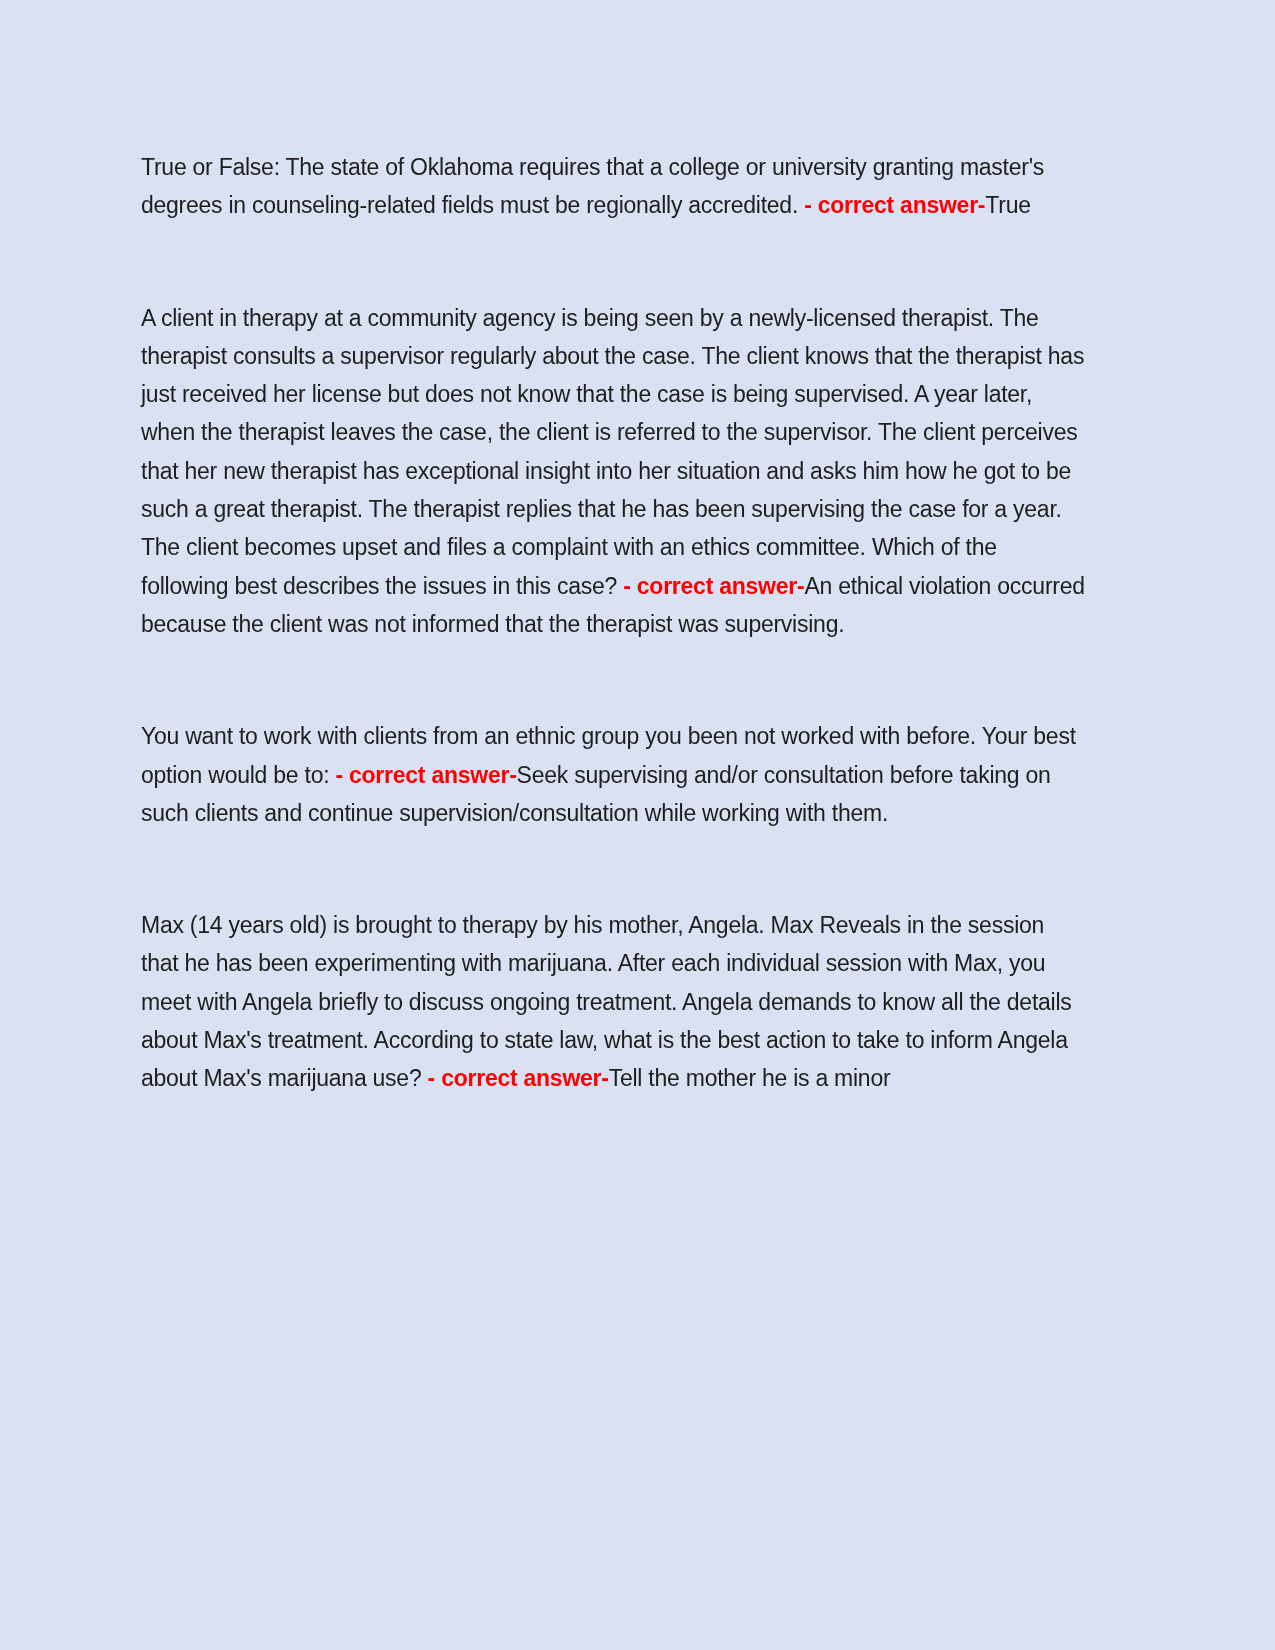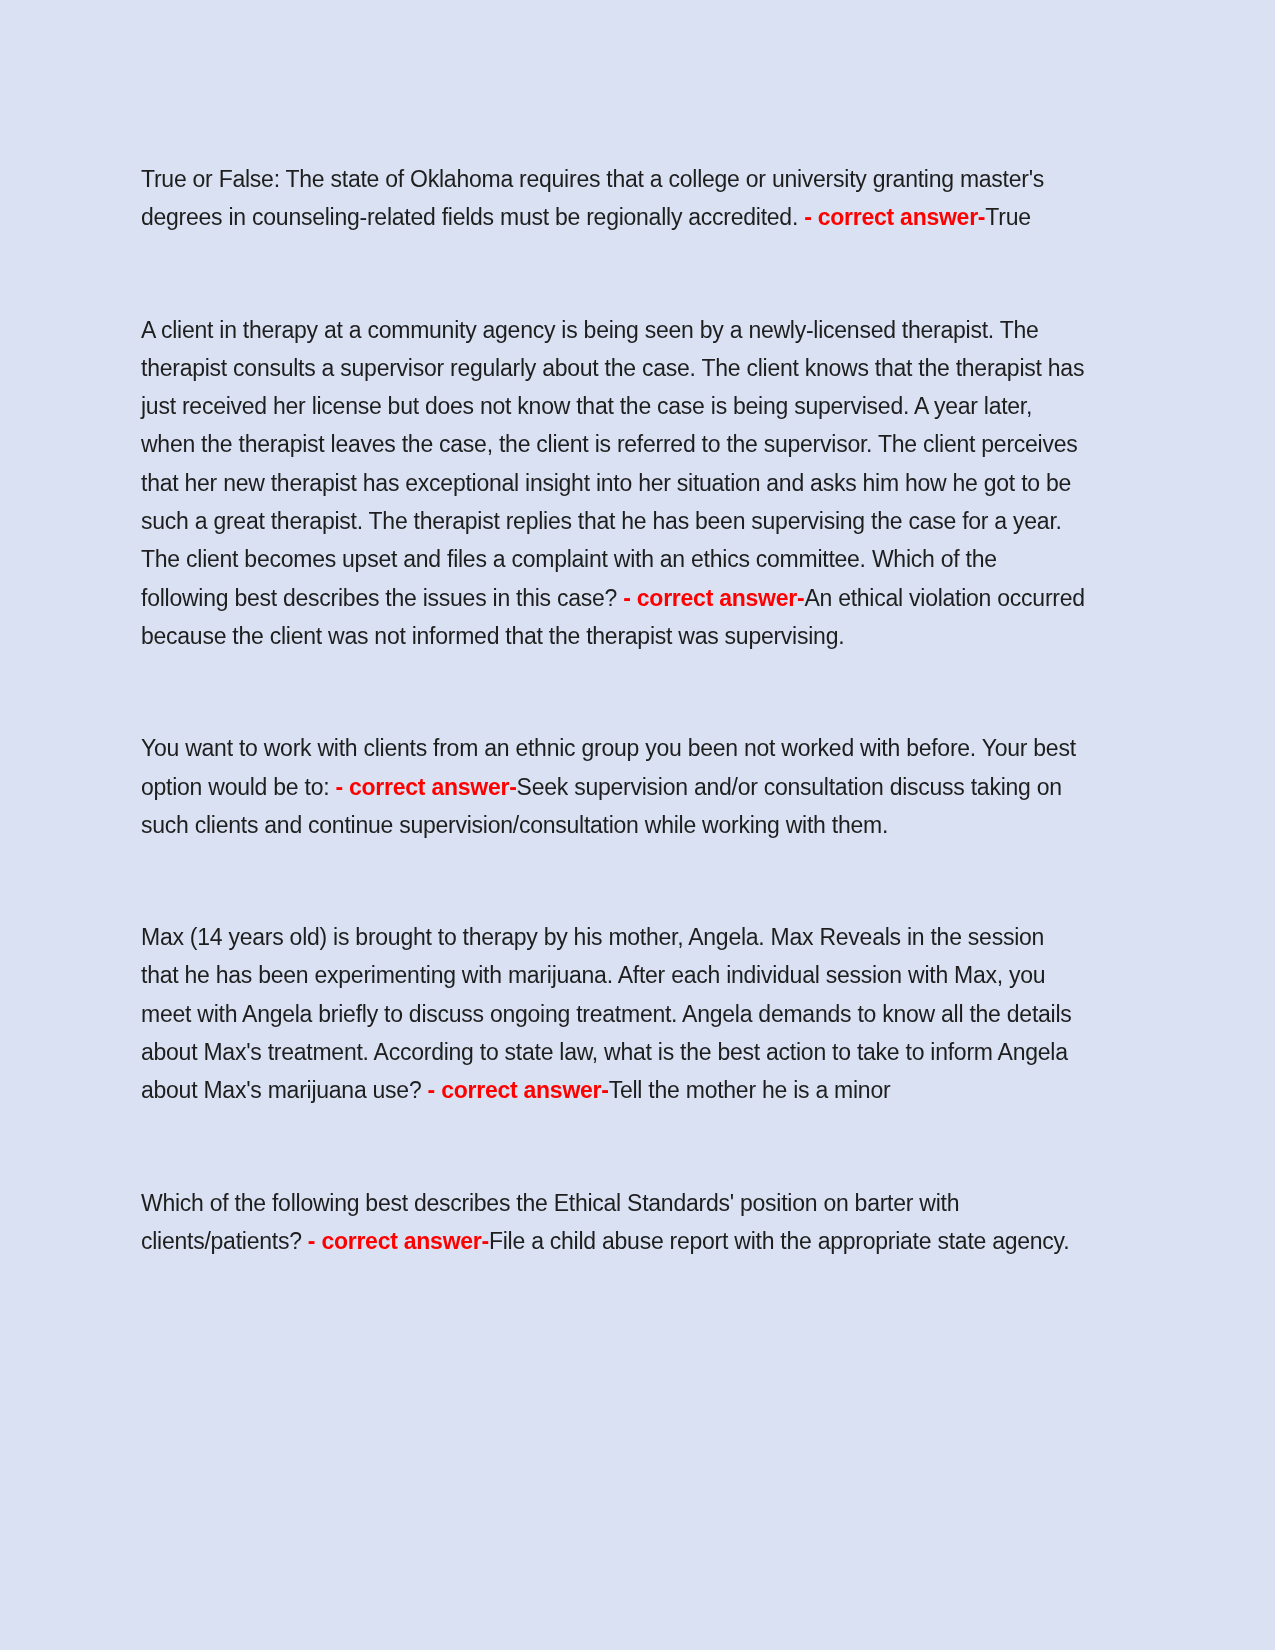--- a/index.html
+++ b/index.html
@@ -17,37 +17,36 @@
     font-family: "Liberation Sans", "DejaVu Sans", sans-serif;
   }
   .text-block {
     width: 945px;
     font-size: 23px;
     line-height: 38.3px;
     letter-spacing: -0.25px;
     color: #1e1e1e;
   }
   p.qa {
-    margin: 12px 0 74px 0;
+    margin: 0 0 74px 0;
   }
   .marker {
     color: #ff0000;
     font-weight: bold;
   }
 </style>
 </head>
 <body>
 
 <div class="page">
   <div class="text-block">
 
     <p class="qa"><span>True or False: The state of Oklahoma requires that a college or university granting master's degrees in counseling-related fields must be regionally accredited. </span><span class="marker">- correct answer-</span><span>True</span></p>
 
     <p class="qa"><span>A client in therapy at a community agency is being seen by a newly-licensed therapist. The therapist consults a supervisor regularly about the case. The client knows that the therapist has just received her license but does not know that the case is being supervised. A year later, when the therapist leaves the case, the client is referred to the supervisor. The client perceives that her new therapist has exceptional insight into her situation and asks him how he got to be such a great therapist. The therapist replies that he has been supervising the case for a year. The client becomes upset and files a complaint with an ethics committee. Which of the following best describes the issues in this case? </span><span class="marker">- correct answer-</span><span>An ethical violation occurred because the client was not informed that the therapist was supervising.</span></p>
 
-    <p class="qa"><span>You want to work with clients from an ethnic group you been not worked with before. Your best option would be to: </span><span class="marker">- correct answer-</span><span>Seek supervision and/or consultation discuss taking on such clients and continue supervision/consultation while working with them.</span></p>
+    <p class="qa"><span>You want to work with clients from an ethnic group you been not worked with before. Your best option would be to: </span><span class="marker">- correct answer-</span><span>Seek supervising and/or consultation before taking on such clients and continue supervision/consultation while working with them.</span></p>
 
     <p class="qa"><span>Max (14 years old) is brought to therapy by his mother, Angela. Max Reveals in the session that he has been experimenting with marijuana. After each individual session with Max, you meet with Angela briefly to discuss ongoing treatment. Angela demands to know all the details about Max's treatment. According to state law, what is the best action to take to inform Angela about Max's marijuana use? </span><span class="marker">- correct answer-</span><span>Tell the mother he is a minor</span></p>
 
-    <p class="qa"><span>Which of the following best describes the Ethical Standards' position on barter with clients/patients? </span><span class="marker">- correct answer-</span><span>File a child abuse report with the appropriate state agency.</span></p>
 
   </div>
 </div>
 
 </body></html>

